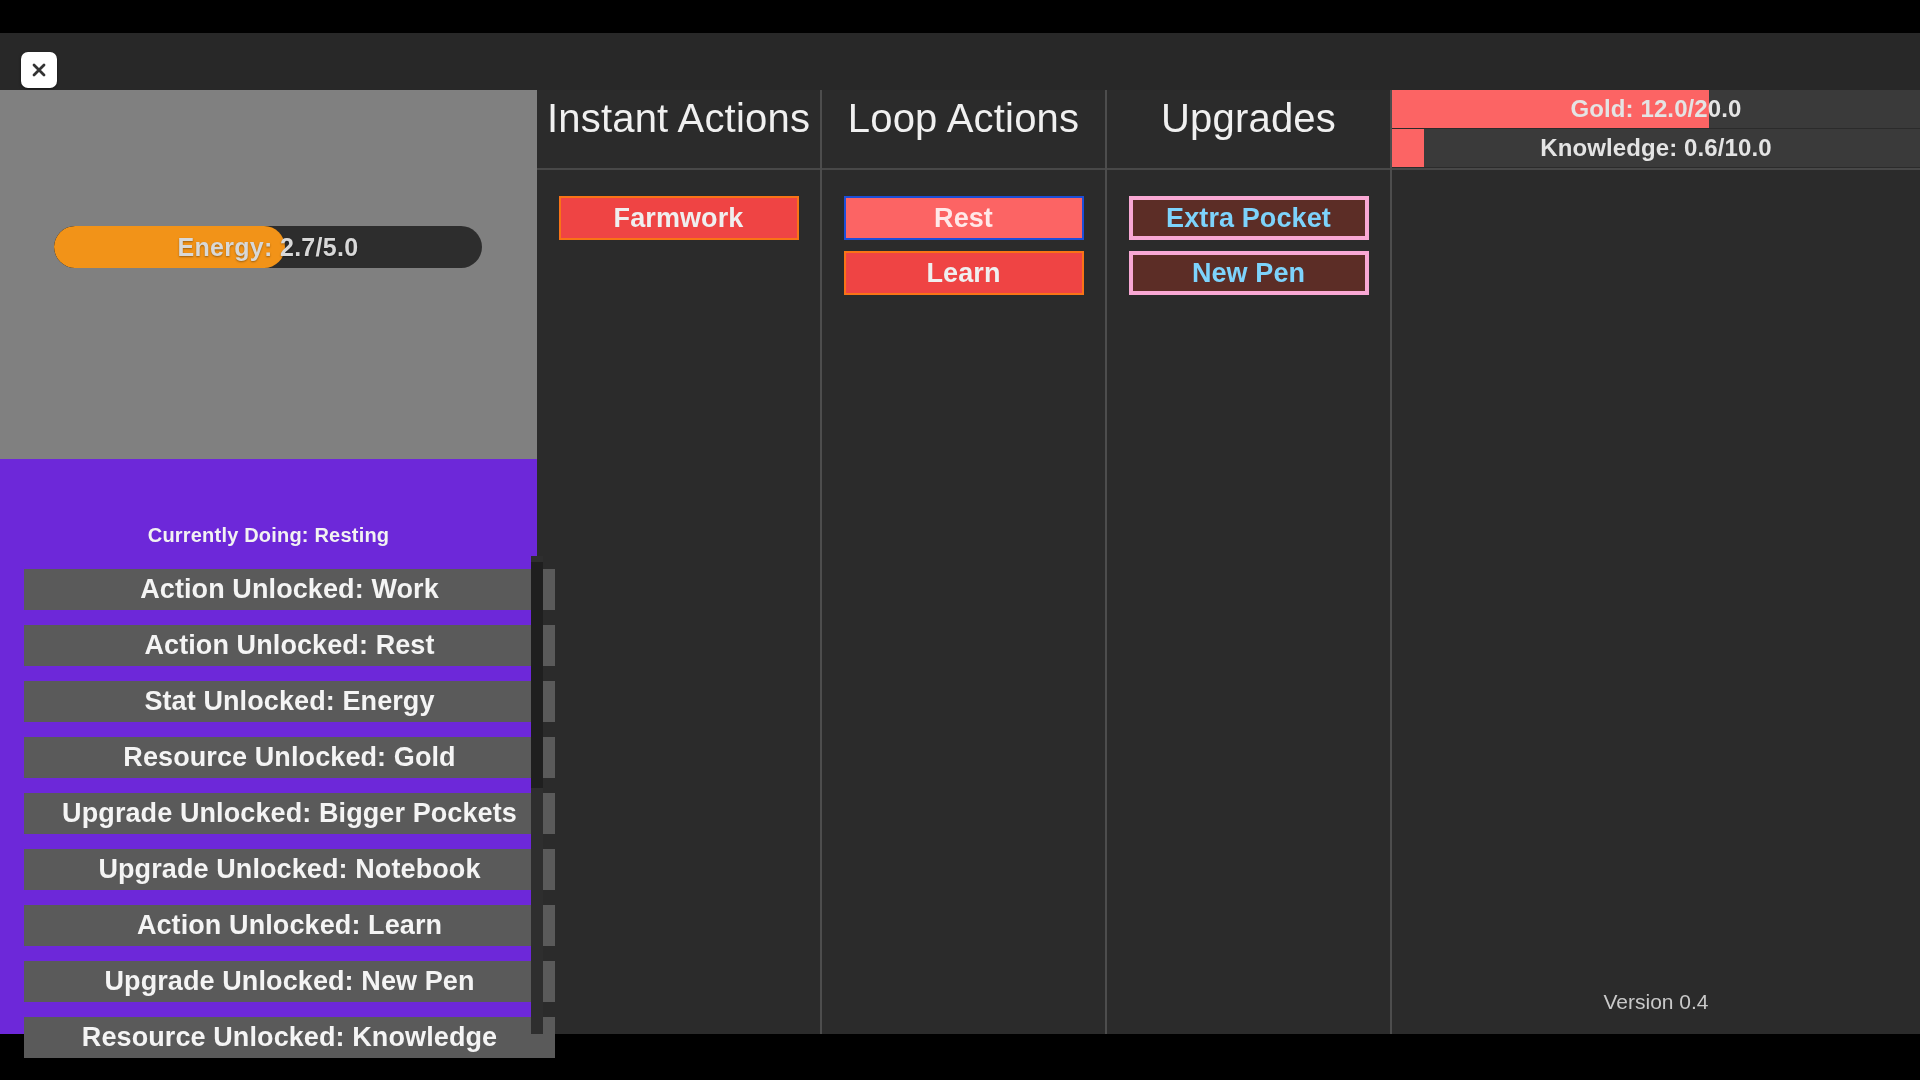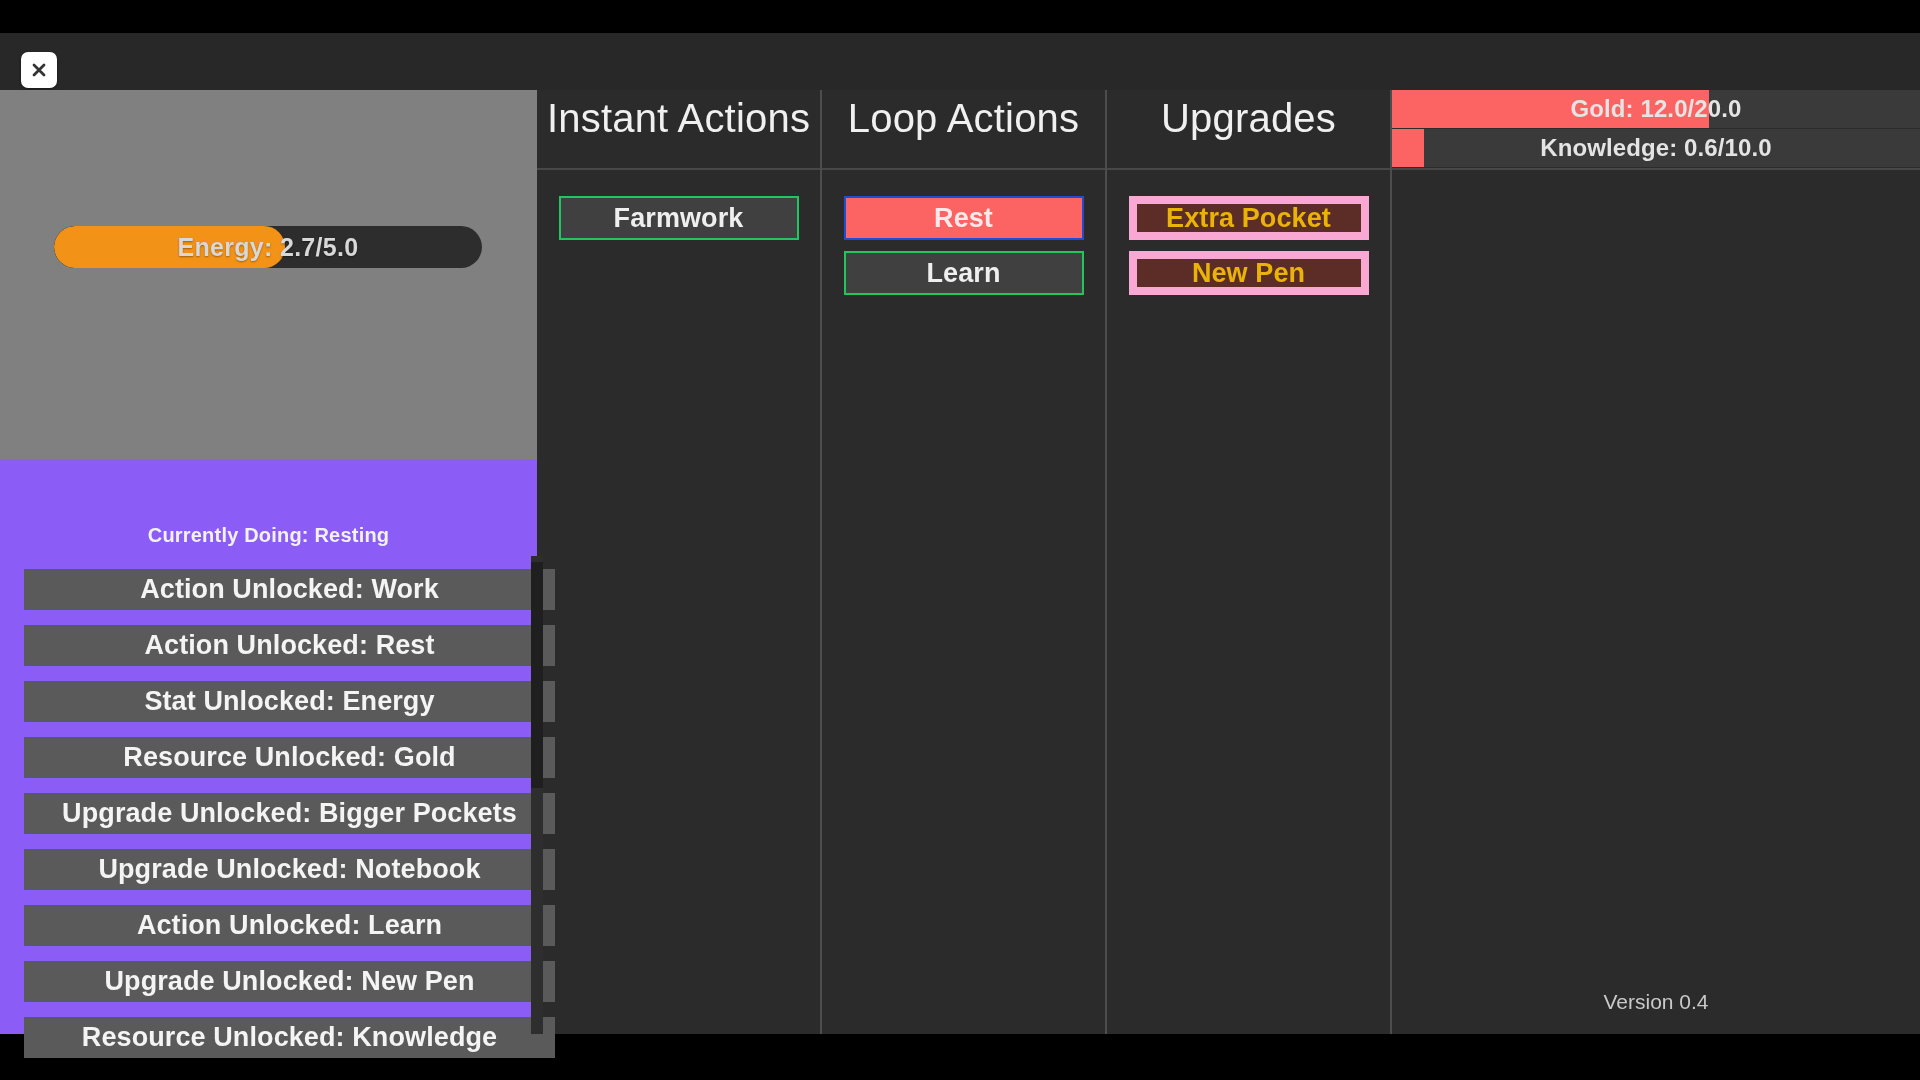--- a/index.html
+++ b/index.html
@@ -68,21 +68,21 @@
     left: 0; top: 57px;
     width: 1920px; height: 944px;
   }
 
   
   .left-panel {
     position: absolute;
     left: 0; top: 0;
     width: 537px;
     height: 944px;
-    background: #8b5cf6;
+    background: #6d28d9;
   }
   .left-panel-upper {
     position: absolute;
     left: 0; top: 0;
     width: 537px; height: 369px;
     background: #808080;
   }
 
   .energy-bar-outer {
     position: absolute;
@@ -215,32 +215,32 @@
     align-items: center;
     justify-content: center;
     font-size: 27px;
     font-weight: bold;
     color: #efefef;
     cursor: pointer;
     box-sizing: border-box;
     letter-spacing: 0.1px;
   }
   .game-btn.gray {
-    background: #404040;
-    border: 2px solid #22c55e;
+    background: #ef4444;
+    border: 2px solid #f97316;
   }
   .game-btn.active-red {
     background: #fc6464;
     border: 2px solid #1d4ed8;
     color: #ffe9e9;
   }
   .game-btn.upgrade {
     background: #5c2d26;
-    border: 8px solid #f9a8d4;
-    color: #eab308;
+    border: 4px solid #f9a8d4;
+    color: #7dd3fc;
     text-align: right;
   }
 
   
   .res-panel {
     position: absolute;
     left: 0; top: 0;
     width: 100%; height: 944px;
   }
   .res-bar {

